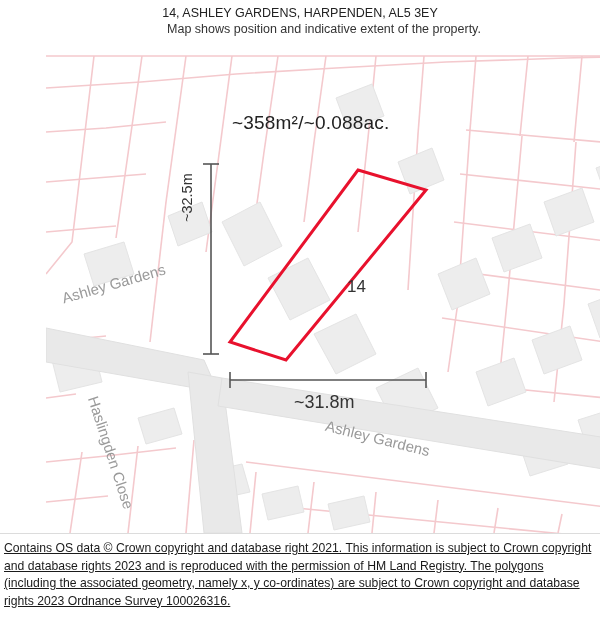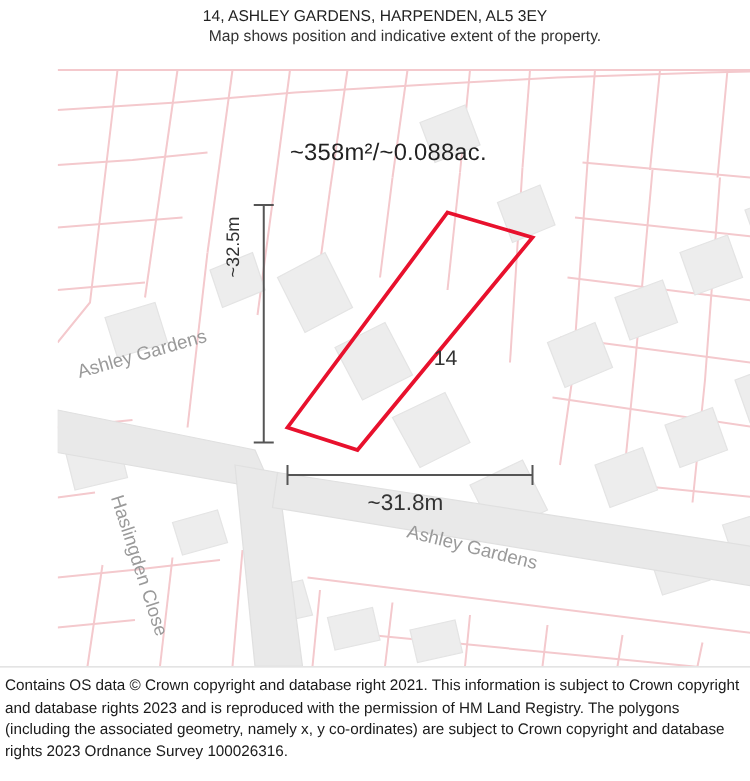--- a/index.html
+++ b/index.html
@@ -124,20 +124,21 @@
     height: 92px;
     box-sizing: border-box;
     padding: 6px 4px 0 4px;
     border-top: 1px solid #dcdcdc;
   }
   .footer p {
     margin: 0;
     font-size: 12.2px;
     line-height: 17.5px;
     color: #1a1a1a;
+    text-decoration: underline;
   }
 </style>
 </head>
 <body>
 
 <div class="page">
 
   <div class="header">
     <div class="title">14, ASHLEY GARDENS, HARPENDEN, AL5 3EY</div>
     <div class="subtitle">Map shows position and indicative extent of the property.</div>

